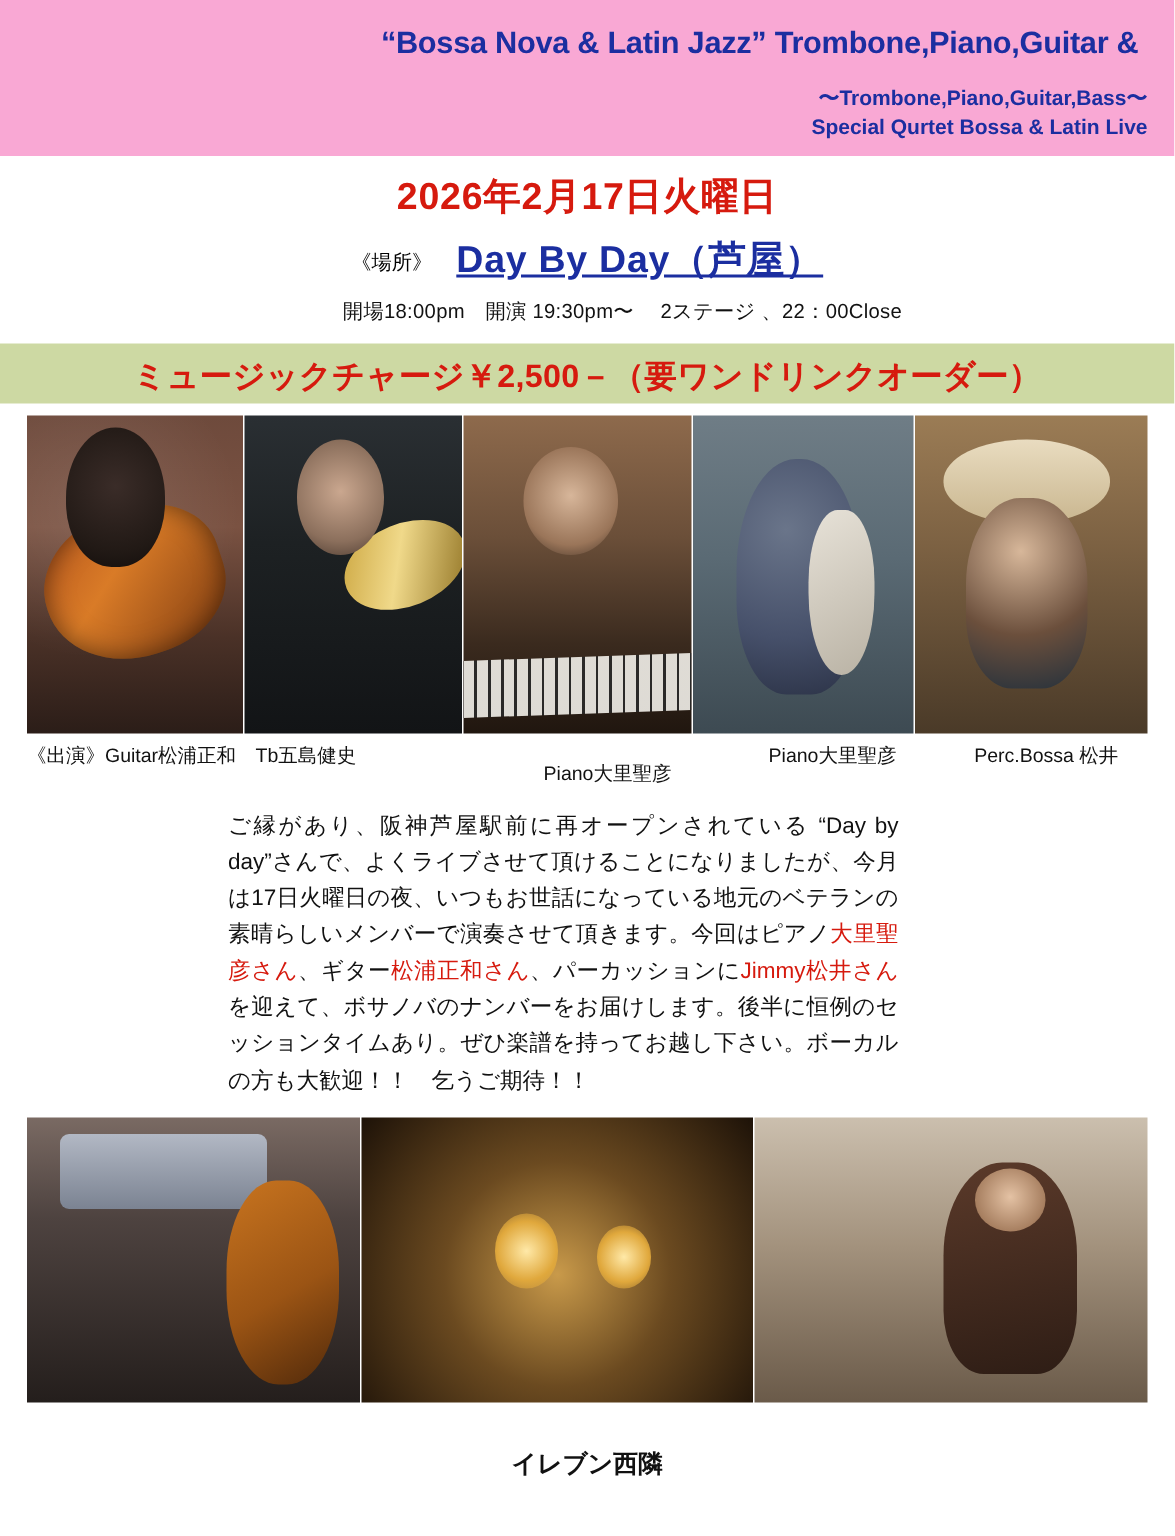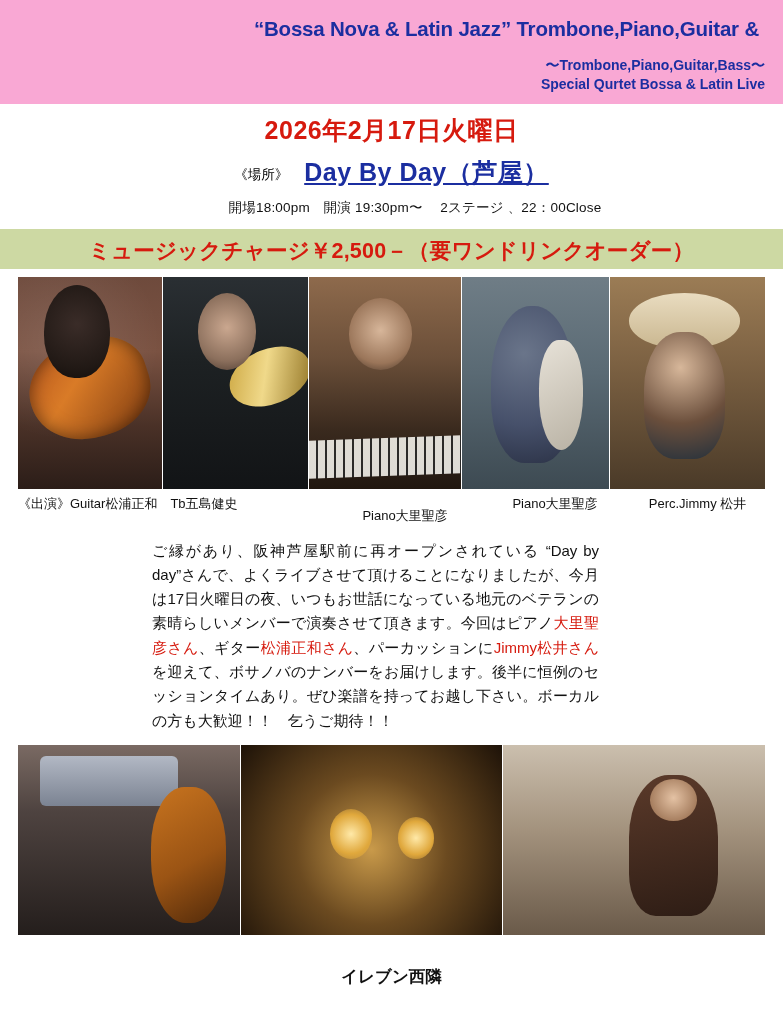--- a/index.html
+++ b/index.html
@@ -374,21 +374,21 @@
     <div class="photo p3"></div>
     <div class="photo p4"></div>
     <div class="photo p5"></div>
   </div>
 
   <div class="members-row">
     <div class="member m1">《出演》Guitar松浦正和　Tb五島健史</div>
     <div class="member m2"></div>
     <div class="member m3">Piano大里聖彦</div>
     <div class="member m4">Piano大里聖彦</div>
-    <div class="member m5">Perc.Jimmy 松井</div>
+    <div class="member m5">Perc.Bossa 松井</div>
   </div>
 
   <div class="body-text">
     <span>ご縁があり、阪神芦屋駅前に再オープンされている “Day by day”さんで、よくライブさせて頂けることになりましたが、今月は17日火曜日の夜、いつもお世話になっている地元のベテランの素晴らしいメンバーで演奏させて頂きます。今回はピアノ</span><span class="hl-red">大里聖彦さん</span><span>、ギター</span><span class="hl-red">松浦正和さん</span><span>、パーカッションに</span><span class="hl-red">Jimmy松井さん</span><span>を迎えて、ボサノバのナンバーをお届けします。後半に恒例のセッションタイムあり。ぜひ楽譜を持ってお越し下さい。ボーカルの方も大歓迎！！　乞うご期待！！</span>
   </div>
 
   <div class="venue-strip">
     <div class="vphoto v1"></div>
     <div class="vphoto v2"></div>
     <div class="vphoto v3"></div>

